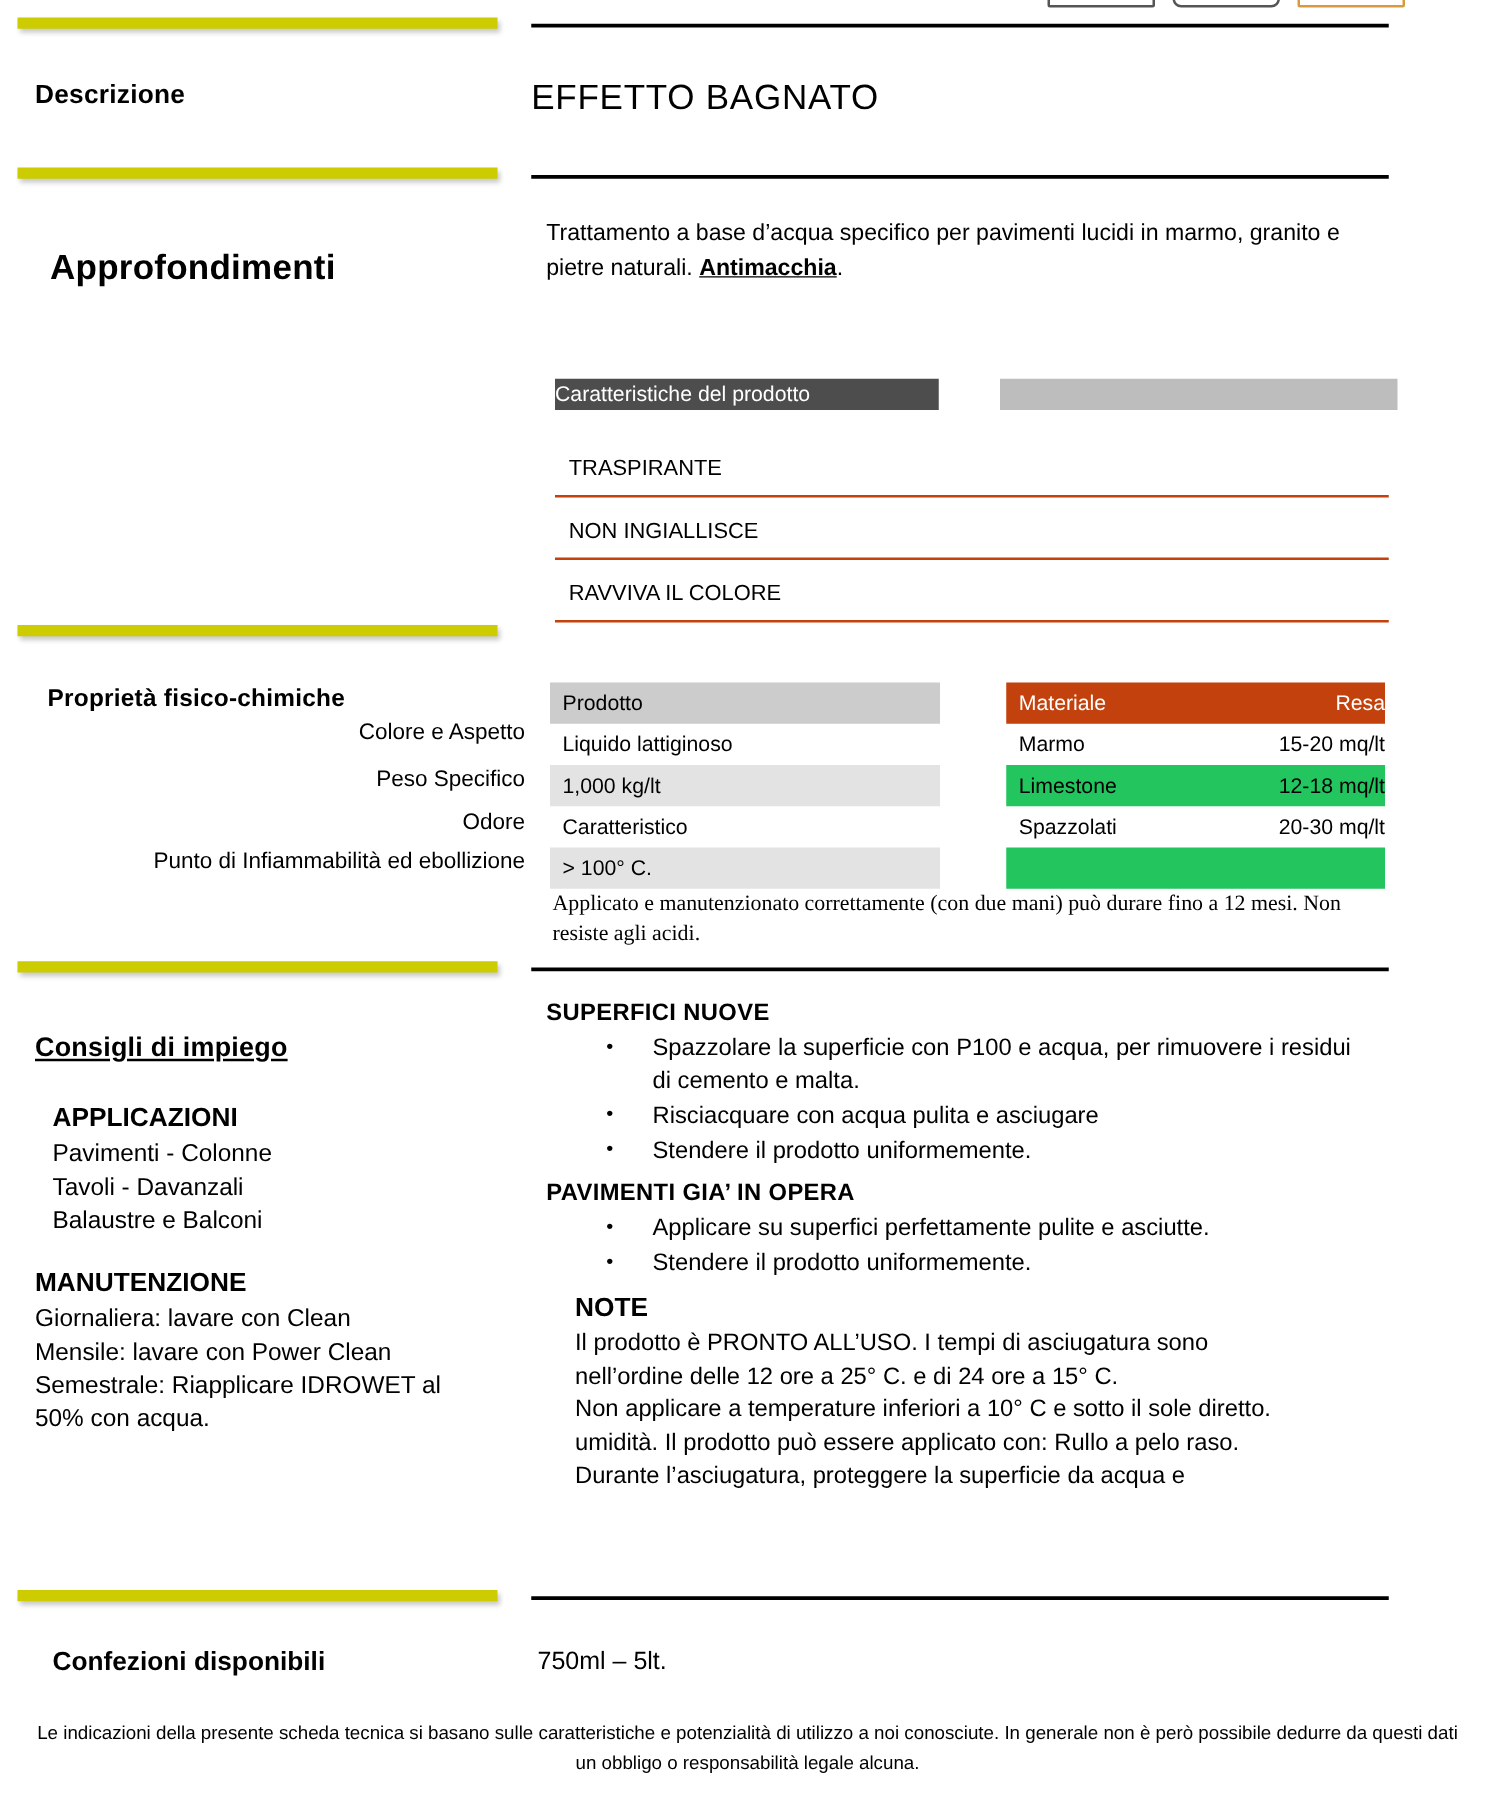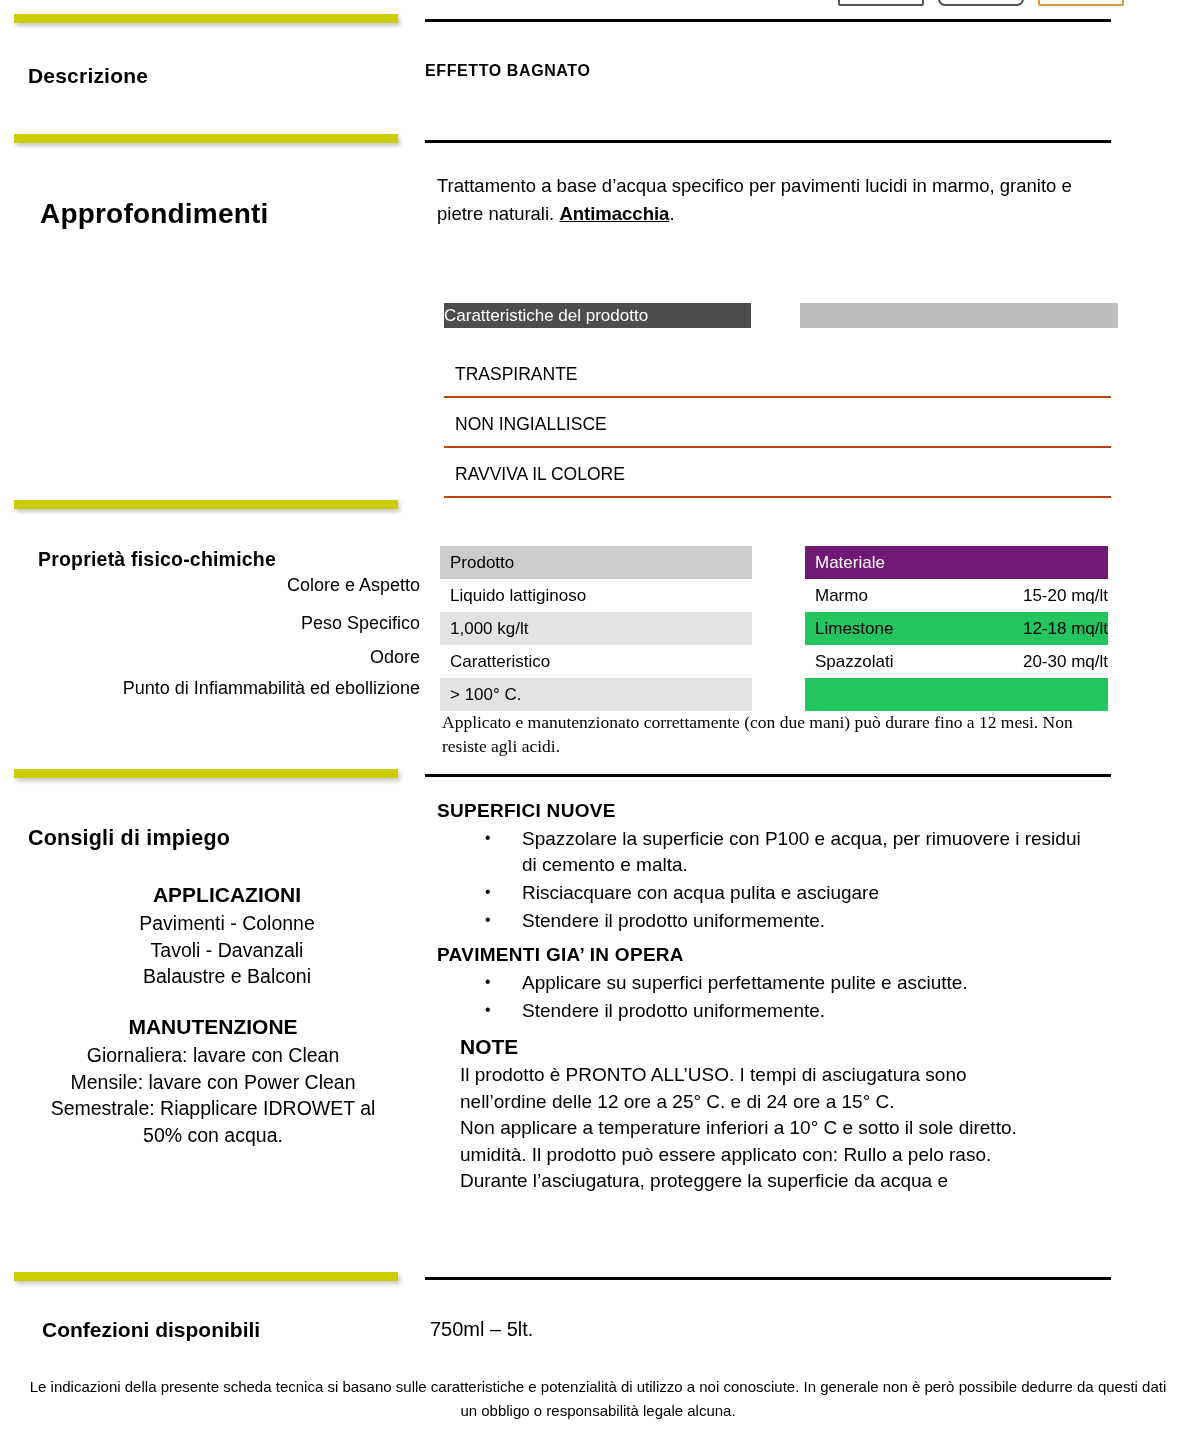--- a/index.html
+++ b/index.html
@@ -56,22 +56,22 @@
   
   .lbl {
     position: absolute;
     font-weight: bold;
     letter-spacing: 0.2px;
   }
 
   
   .h-title {
     position: absolute;
-    font-weight: bold;
-    font-size: 16px;
+    font-weight: normal;
+    font-size: 28px;
     letter-spacing: 0.6px;
   }
   .para {
     position: absolute;
     font-size: 18.5px;
     line-height: 28px;
   }
   .para u { text-decoration: underline; font-weight: bold; }
 
   
@@ -132,37 +132,37 @@
   .ptab .cell.alt { background: #e3e3e3; }
 
   .rtab { position: absolute; left: 805px; width: 303px; }
   .rtab .rrow {
     display: flex;
     height: 33px;
     font-size: 17px;
     line-height: 33px;
     box-sizing: border-box;
   }
-  .rtab .rrow.hdr { background: #701a75; color: #ffffff; flex-direction: column; }
+  .rtab .rrow.hdr { background: #c2410c; color: #ffffff; }
   .rtab .rrow.alt { background: #22c55e; }
   .rtab .c1 { width: 155px; padding-left: 10px; box-sizing: border-box; }
   .rtab .c2 { flex: 1; text-align: right; }
 
   .note-small {
     position: absolute;
     left: 442px;
     top: 710px;
     width: 668px;
     font-family: "Liberation Serif", serif;
     font-size: 17.5px;
     line-height: 24px;
   }
 
   
-  .blk { position: absolute; font-size: 19.5px; line-height: 26.5px; text-align: center; }
+  .blk { position: absolute; font-size: 19.5px; line-height: 26.5px; }
   .blk .hd { font-weight: bold; font-size: 21px; line-height: 30px; }
 
   .sec-hd {
     position: absolute;
     font-weight: bold;
     font-size: 19px;
     letter-spacing: 0.3px;
   }
   ul.bul {
     position: absolute;
@@ -297,21 +297,21 @@
       <div class="c1"></div>
       <div class="c2"></div>
     </div>
   </div>
 
   <div class="note-small">Applicato e manutenzionato correttamente (con due mani) può durare fino a 12 mesi. Non resiste agli acidi.</div>
 
   <div class="ybar" style="top:769px;"></div>
   <div class="brule" style="top:774px;"></div>
 
-  <div class="lbl" style="left:28px; top:826px; font-size:21.5px;">Consigli di impiego</div>
+  <div class="lbl" style="left:28px; top:826px; font-size:21.5px;text-decoration:underline;">Consigli di impiego</div>
 
   <div class="blk" style="left:42px; top:880px; width:370px;">
     <div class="hd">APPLICAZIONI</div>
     <div>Pavimenti - Colonne</div>
     <div>Tavoli - Davanzali</div>
     <div>Balaustre e Balconi</div>
   </div>
 
   <div class="blk" style="left:28px; top:1012px; width:370px;">
     <div class="hd">MANUTENZIONE</div>

